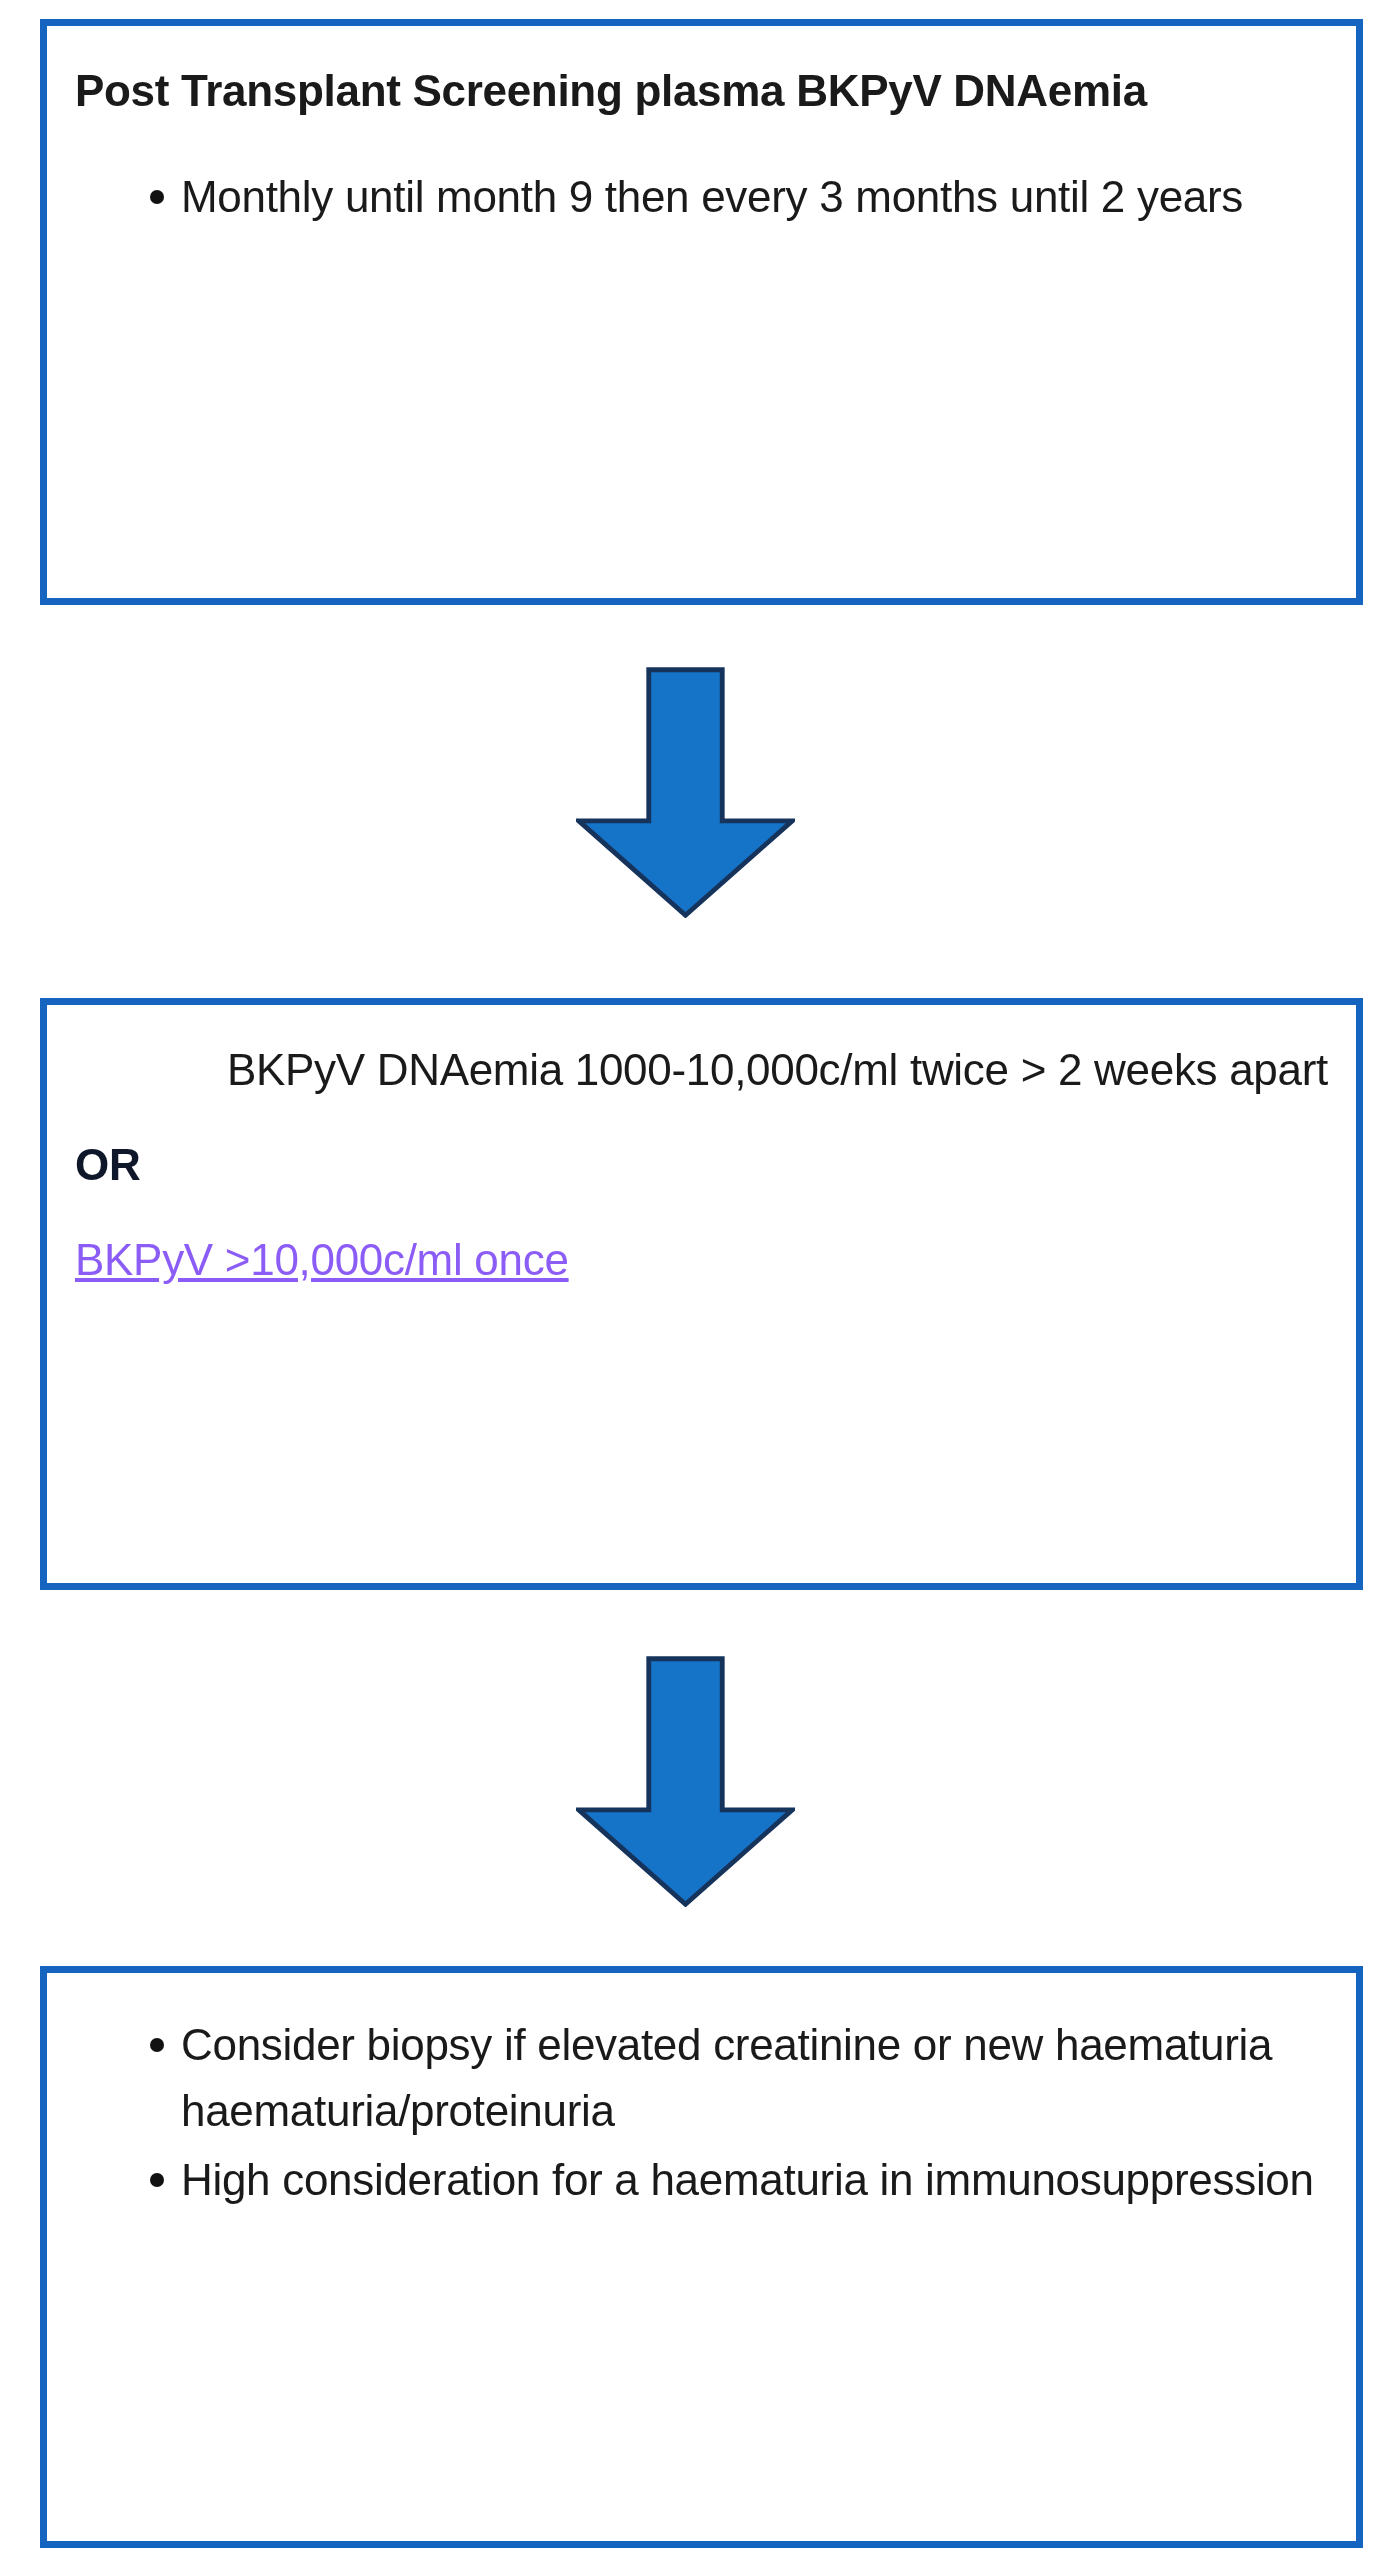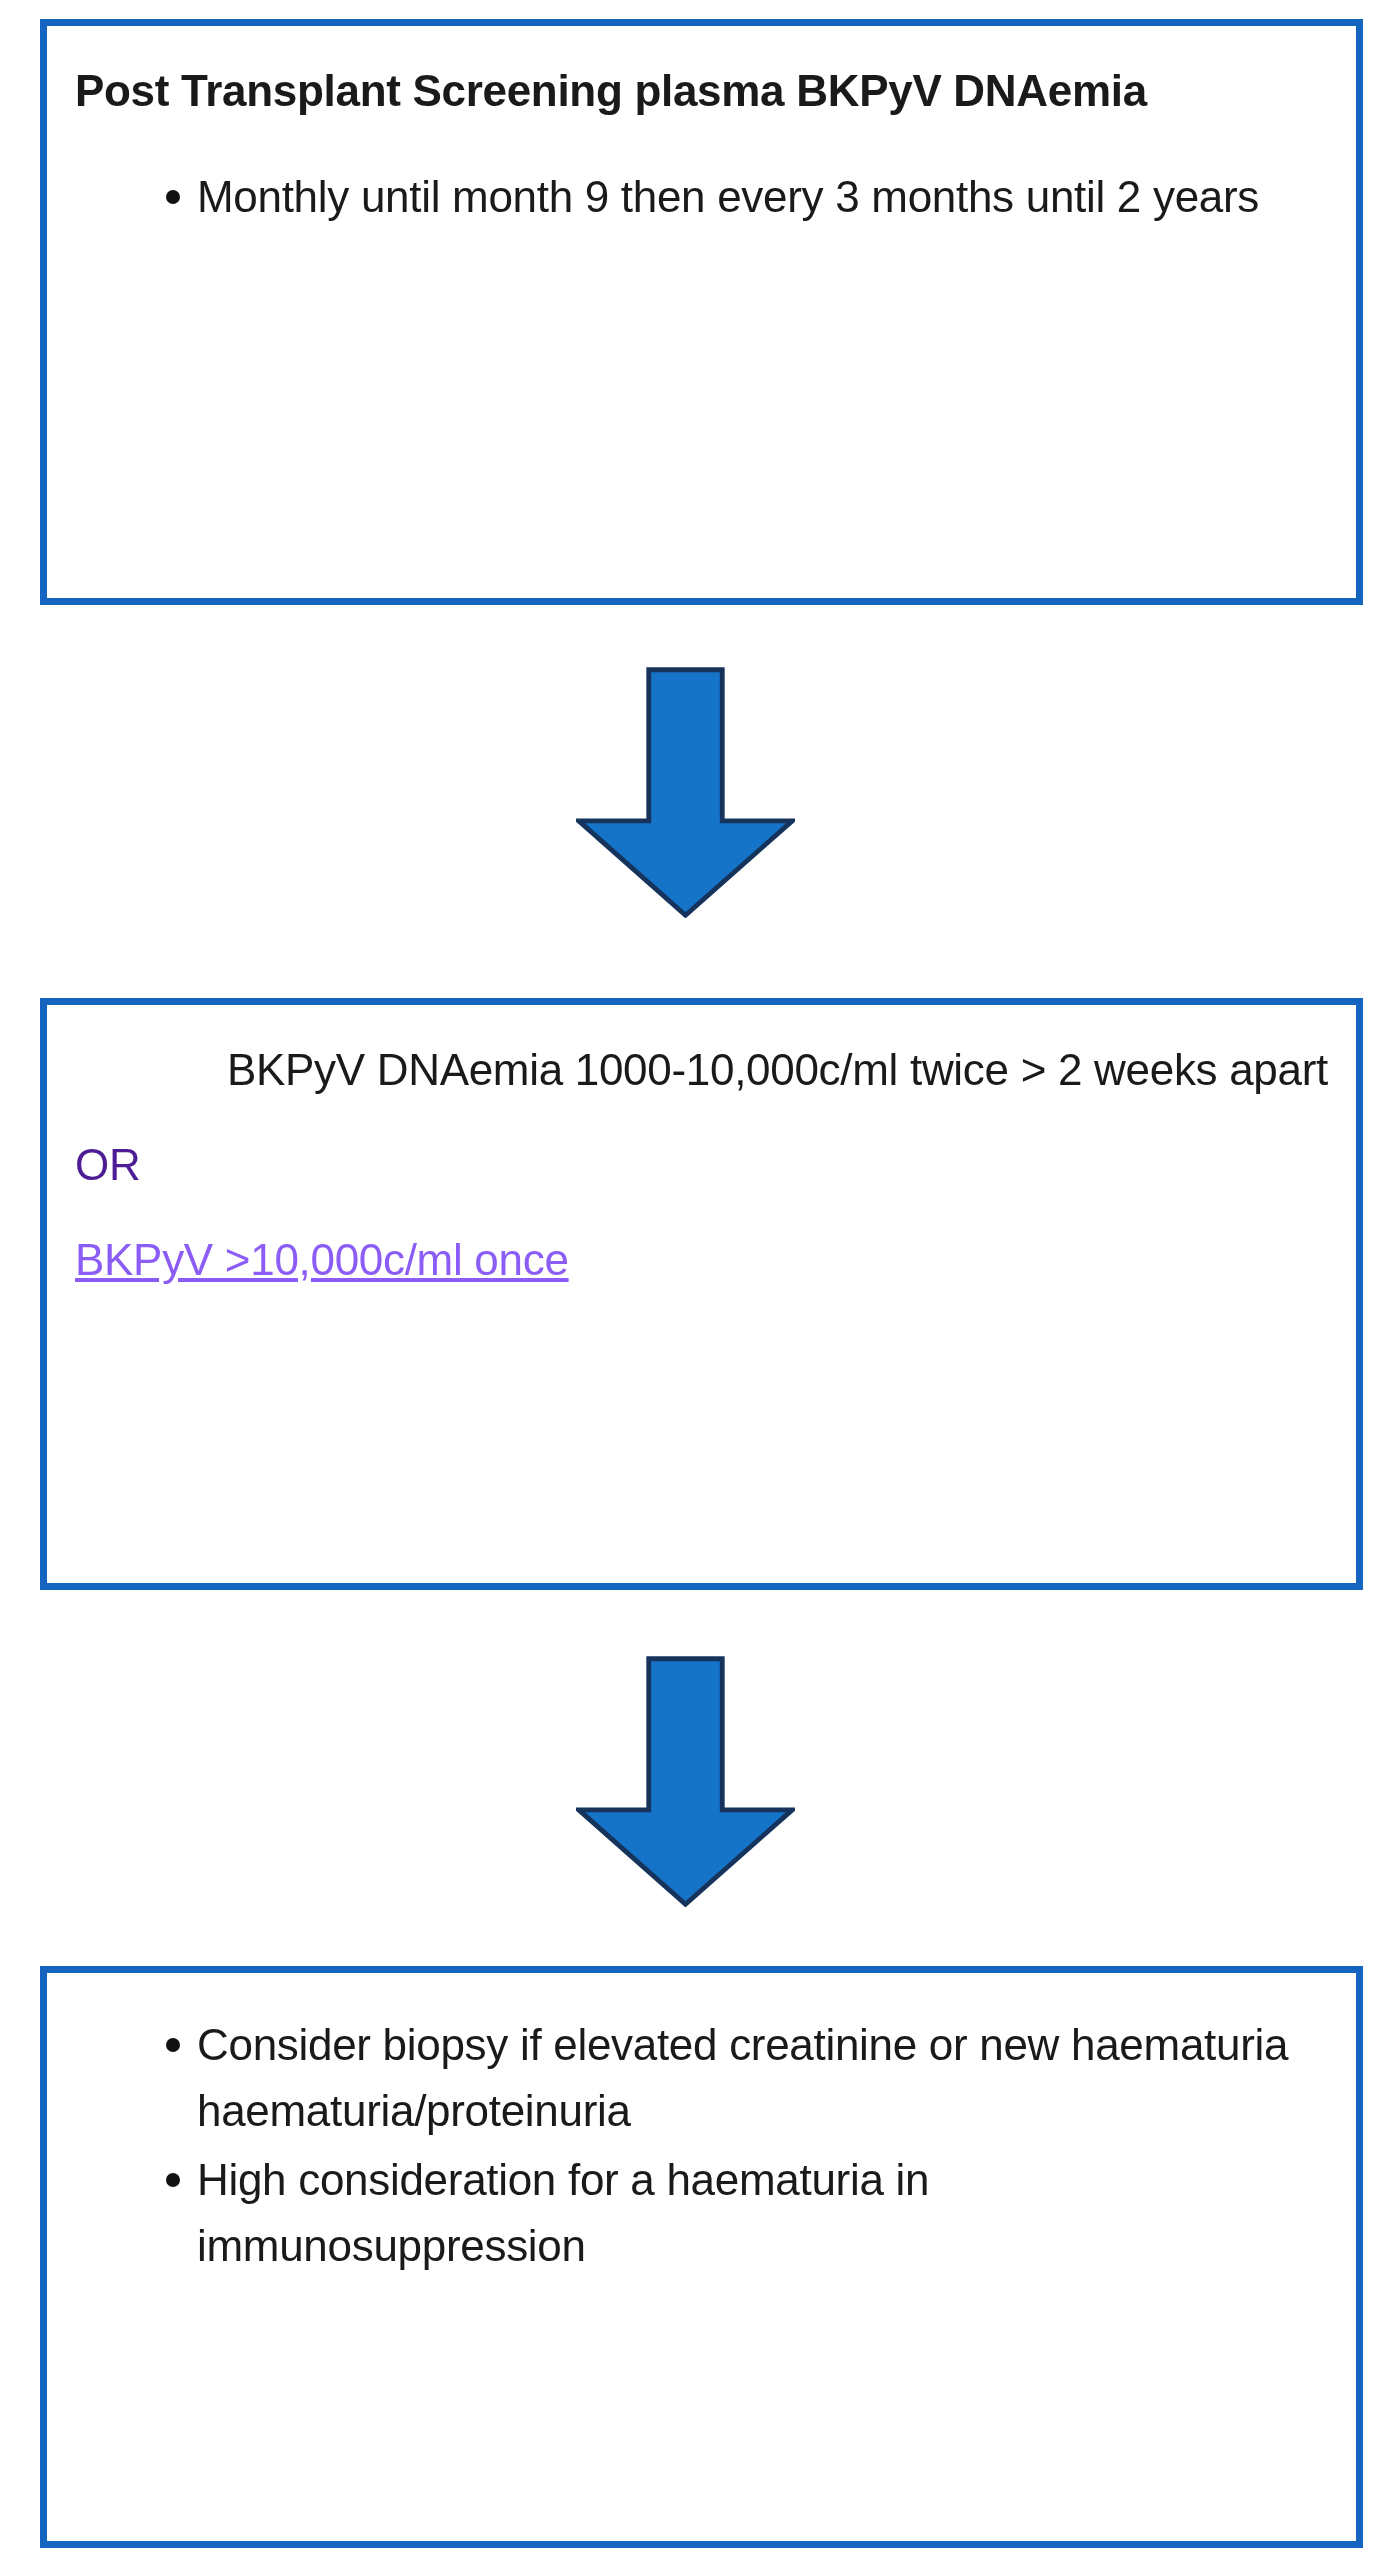--- a/index.html
+++ b/index.html
@@ -55,21 +55,21 @@
   }
   .para {
     font-weight: normal;
     margin: 0 0 29px 0;
   }
   .para:last-child { margin-bottom: 0; }
 
   
   .bullet-list {
     list-style: none;
-    margin: 16px;
+    margin: 0;
     padding: 0;
   }
   .bullet-item {
     position: relative;
     padding-left: 106px;
     margin-bottom: 4.2px;
   }
   .bullet-item:last-child { margin-bottom: 0; }
   .bullet-dot {
     position: absolute;
@@ -117,21 +117,21 @@
 
   <div class="fc-arrow" id="arrow-1">
     <svg viewBox="0 0 316 362" preserveAspectRatio="none" aria-hidden="true">
       <polygon points="105,4 211,4 211,222 312,222 158,358 4,222 105,222" fill="#1573C8" stroke="#16335C" stroke-width="7" stroke-linejoin="miter"></polygon>
     </svg>
   </div>
 
   <div class="fc-box" id="box-2" style="border-color: rgb(20, 100, 192);">
     <div class="box-inner">
       <p class="para" style="color: rgb(26, 26, 26); text-align: right;">BKPyV DNAemia 1000-10,000c/ml twice &gt; 2 weeks apart</p>
-      <p class="para" style="color: #4c1d95;">OR</p>
+      <p class="para" style="color: #0f172a; font-weight: bold;">OR</p>
       <p class="para" style="color: #8b5cf6; text-decoration: underline;">BKPyV &gt;10,000c/ml once</p>
     </div>
   </div>
 
   <div class="fc-arrow" id="arrow-2">
     <svg viewBox="0 0 316 362" preserveAspectRatio="none" aria-hidden="true">
       <polygon points="105,4 211,4 211,222 312,222 158,358 4,222 105,222" fill="#1573C8" stroke="#16335C" stroke-width="7" stroke-linejoin="miter"></polygon>
     </svg>
   </div>
 

